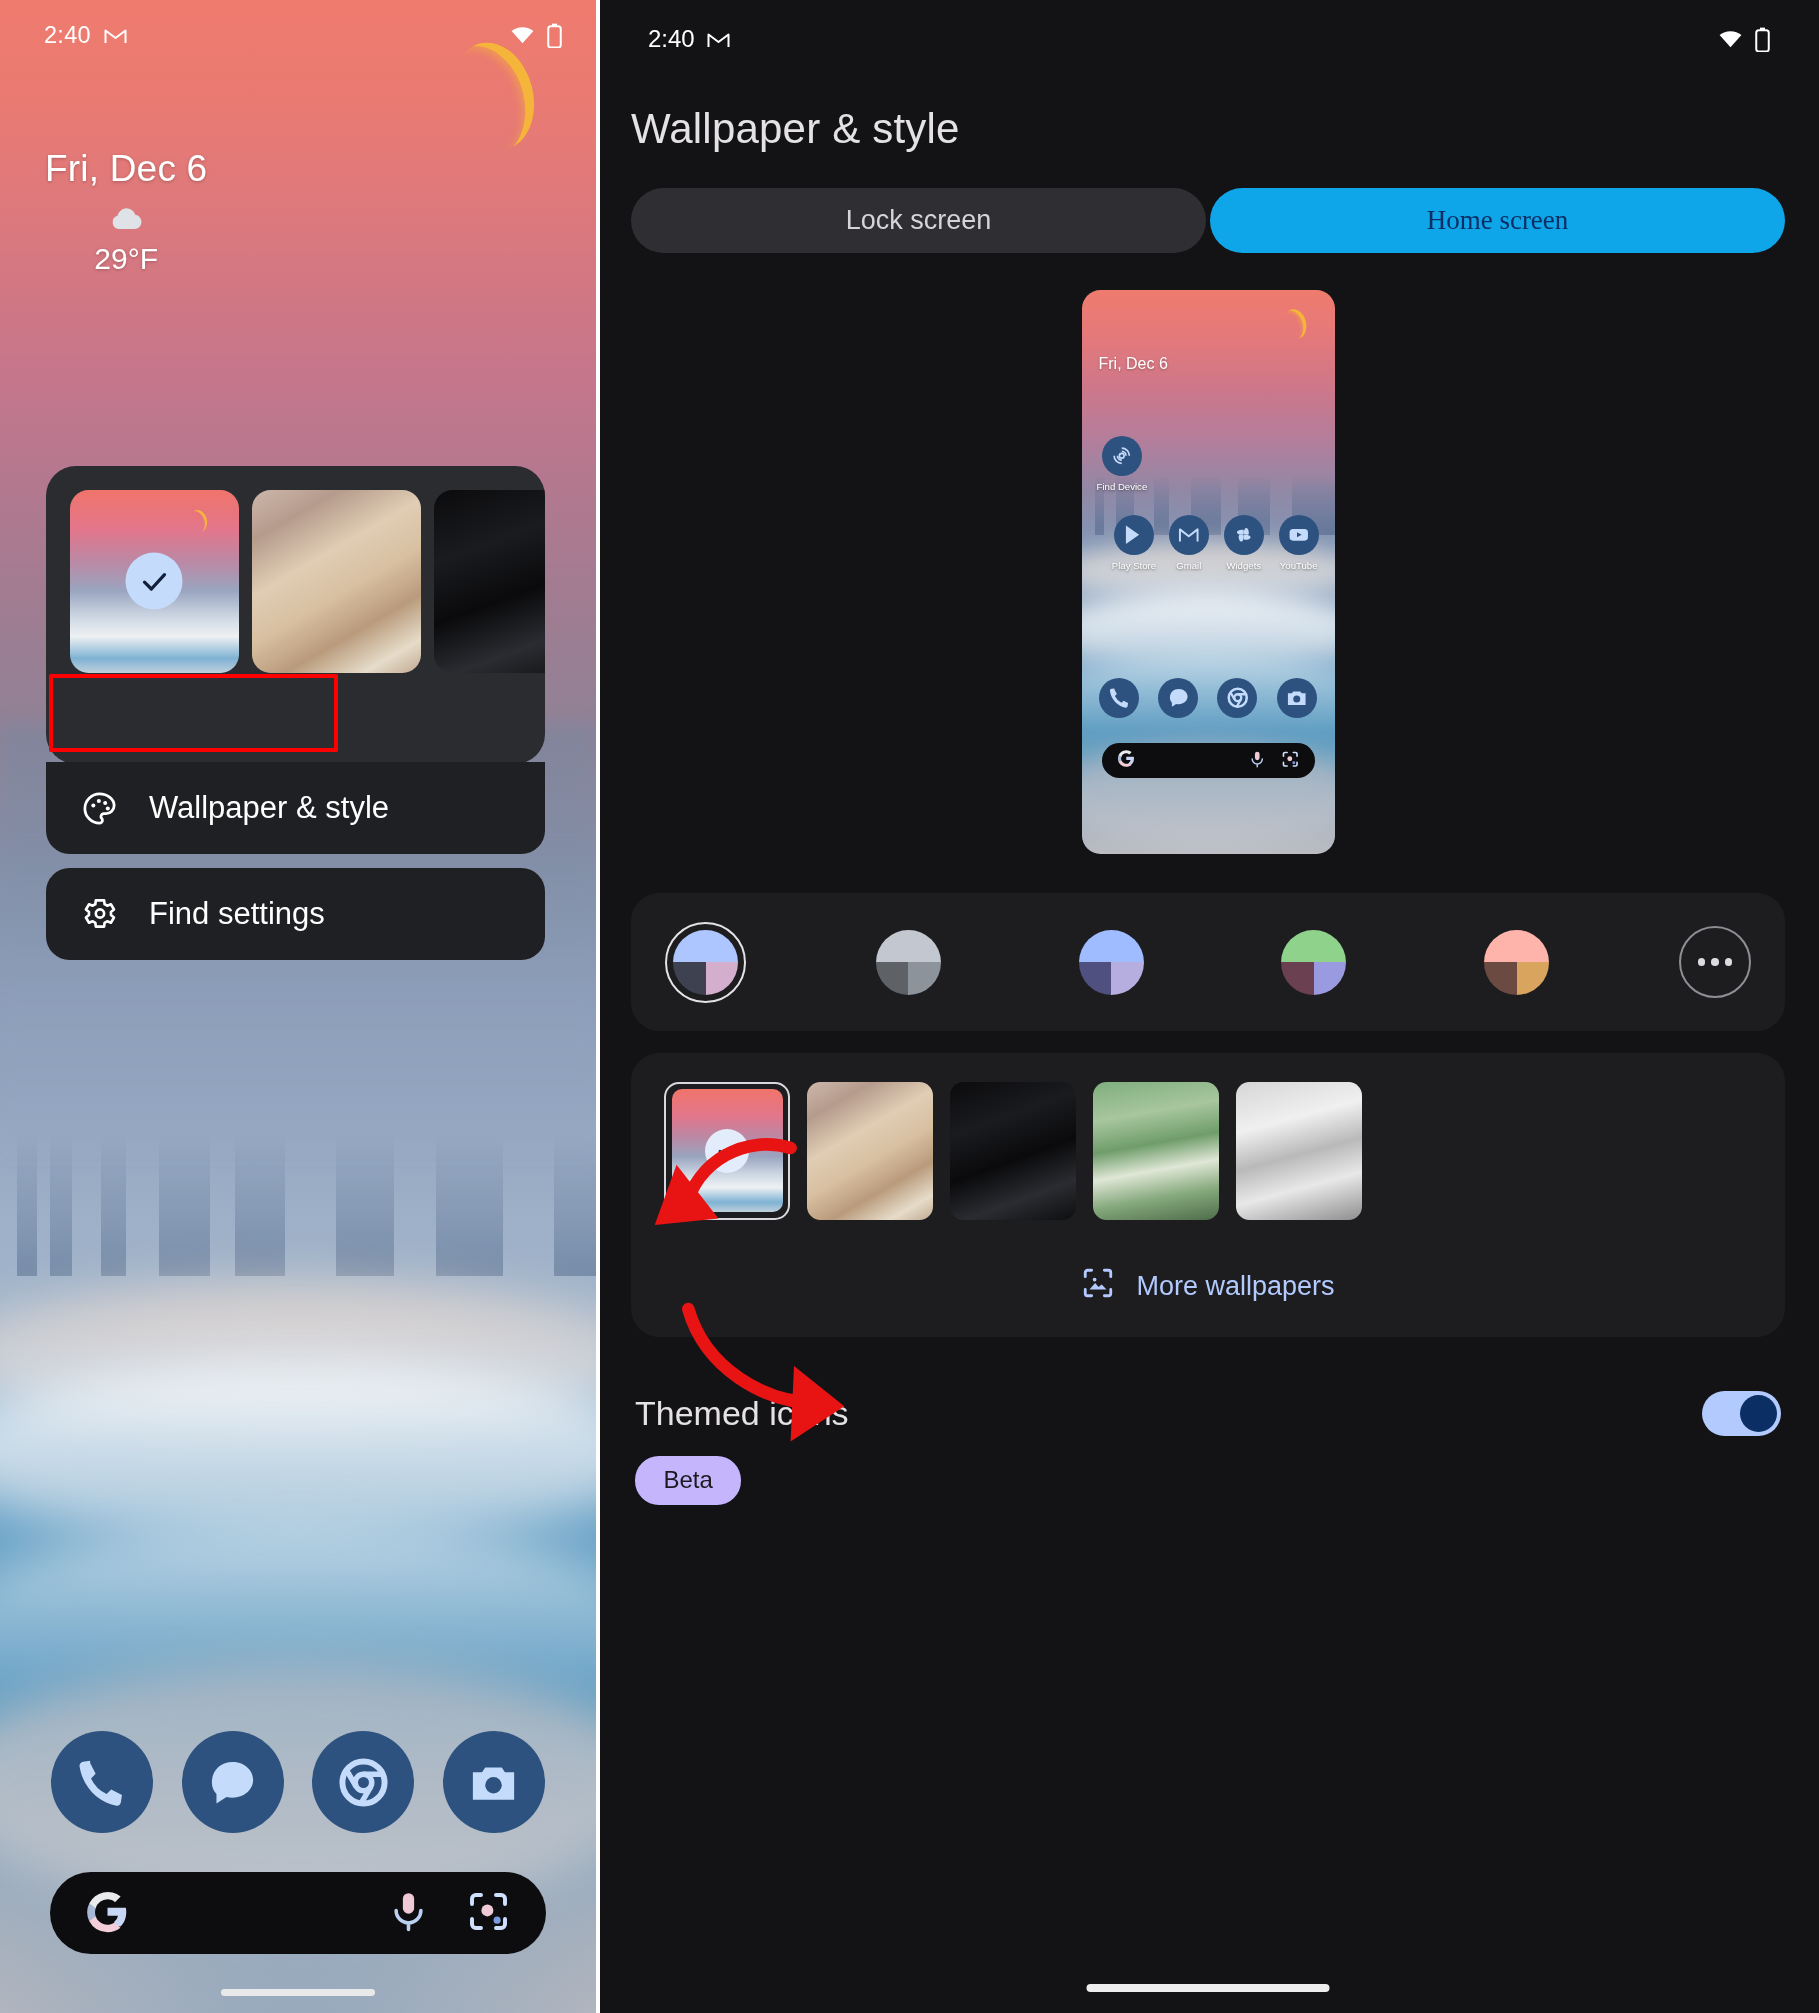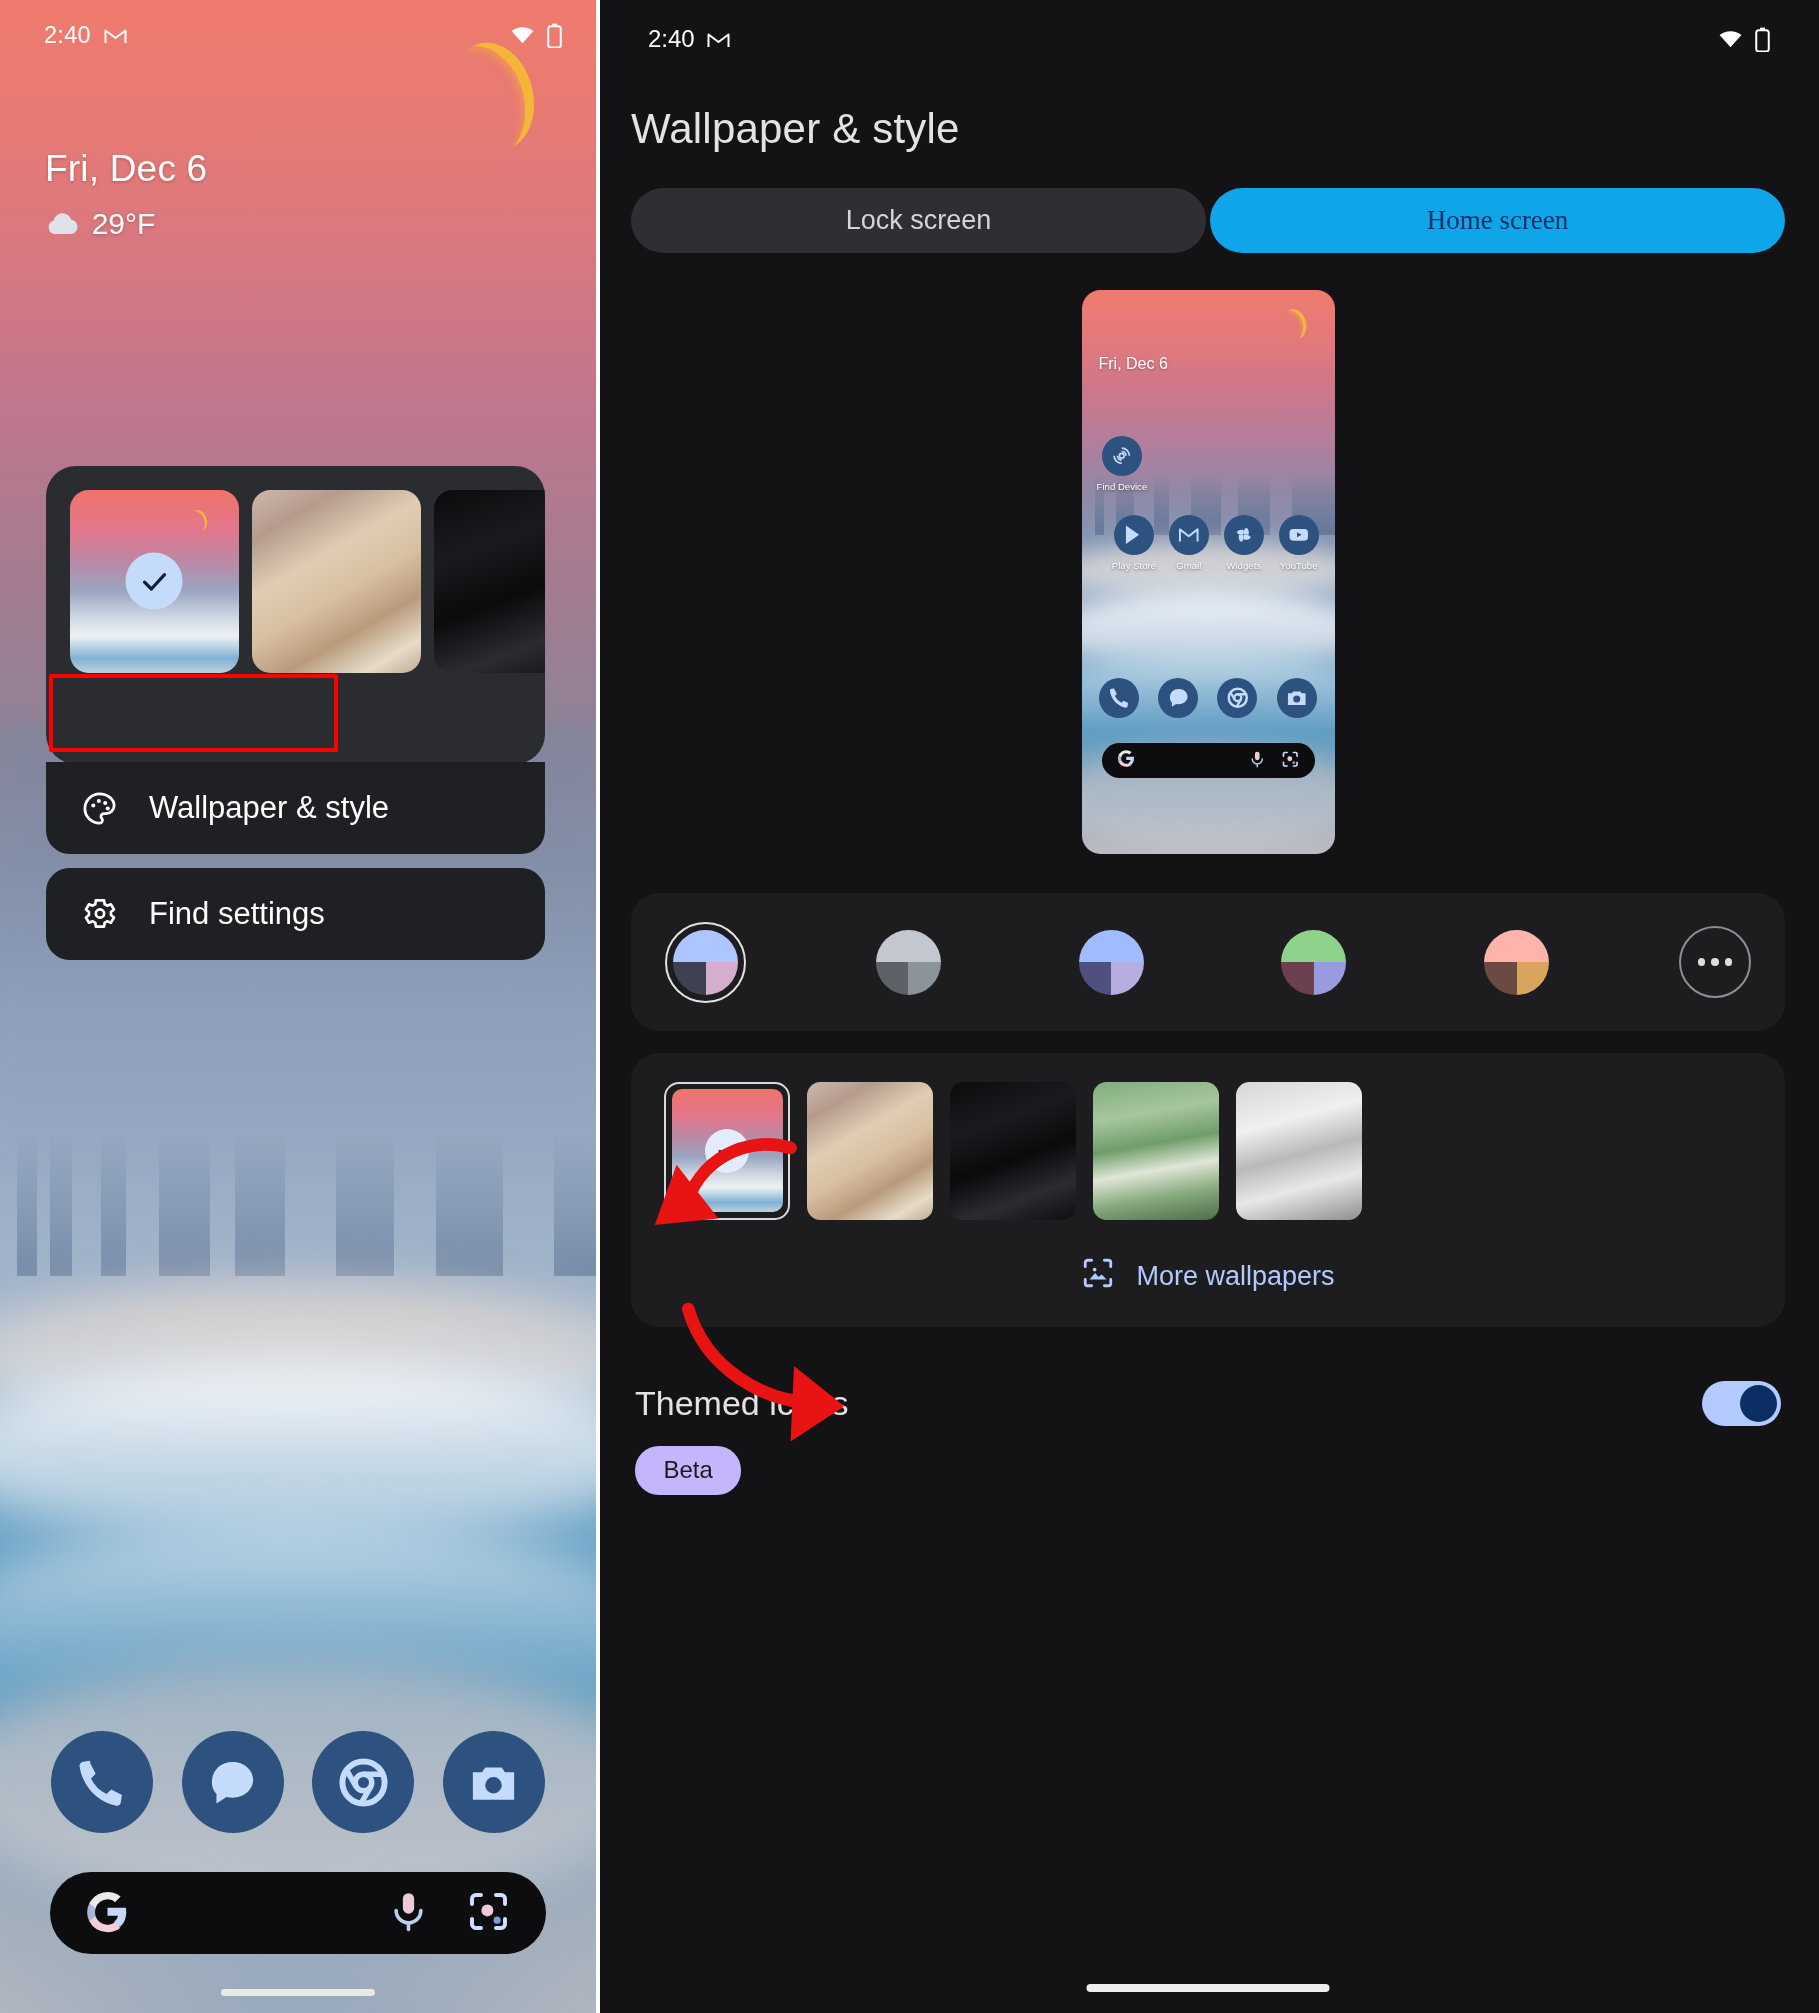--- a/index.html
+++ b/index.html
@@ -100,21 +100,21 @@
   }
   .sb-left { display: flex; align-items: center; gap: 11.7px; }
   .sb-right { display: flex; align-items: center; gap: 11.7px; }
   .gmail-m { width: 25px; height: 20px; }
   .wifi-ic { width: 25px; height: 20px; }
   .batt-ic { width: 15px; height: 25px; }
 
   .dateblock { position: absolute; left: 45px; top: 148px; z-index: 5; color: #fff;
                text-shadow: 0 0.8px 3.4px rgba(0,0,0,.25); }
   .dateblock .d1 { font-size: 37px; font-weight: 400; letter-spacing: 0.2px; }
-  .dateblock .d2 { margin-top: 17px; font-size: 30px; display: flex; align-items: center; gap: 11.7px; }
+  .dateblock .d2 { margin-top: 17px; font-size: 30px; display: flex; align-items: center; gap: 11.7px; flex-direction: column; }
   .cloud-ic { width: 35px; height: 23.5px; }
 
   
   .popup {
     position: absolute; left: 46px; top: 466px; width: 499px;
     z-index: 10;
   }
   .wall-strip {
     background: #2a2c30; border-radius: 30px;
     padding: 23.5px 0 0 23.5px;
@@ -249,21 +249,21 @@
   .wall-row { display: flex; gap: 17px; justify-content: flex-start; padding-left: 8.4px; }
   .wcard { width: 126px; height: 138px; border-radius: 13.4px; overflow: hidden; position: relative; flex: 0 0 auto; }
   .wcard-sel-frame { width: 126px; height: 138px; border-radius: 15px; border: 2.5px solid #d8d9de;
                      padding: 5.9px; flex: 0 0 auto; }
   .wcard-sel-frame .wcard { width: 100%; height: 100%; border-radius: 10px; }
   .wcheck { position: absolute; left: 50%; top: 50%; transform: translate(-50%,-50%);
             width: 44px; height: 44px; border-radius: 50%; background: #e3ecfa;
             display: flex; align-items: center; justify-content: center; }
   .wcheck svg { width: 23.5px; height: 23.5px; }
   .more-wall { display: flex; align-items: center; justify-content: center; gap: 21px;
-               color: #b3caff; font-size: 27px; margin-top: 36px; padding-bottom: 8.4px; }
+               color: #b3caff; font-size: 27px; margin-top: 46px; padding-bottom: 8.4px; }
 
   .themed-row { display: flex; align-items: center; justify-content: space-between;
                 padding: 54px 39px 0 39px; }
   .themed-title { font-size: 34px; color: #e5e2e6; }
   .toggle { width: 79px; height: 45px; border-radius: 22.7px; background: #b3caff; position: relative; }
   .toggle .knob { position: absolute; right: 4.2px; top: 4.2px; width: 37px; height: 37px;
                   border-radius: 50%; background: #0b2f64; }
   .beta { margin: 20px 0 0 39px; display: inline-flex; align-items: center; justify-content: center;
           height: 49px; padding: 0 28.5px; border-radius: 24px; background: #c4b5fd; color: #1b1b1f; font-size: 24px; }
   .r-gesturebar { position: absolute; left: 50%; transform: translateX(-50%); bottom: 22px;

